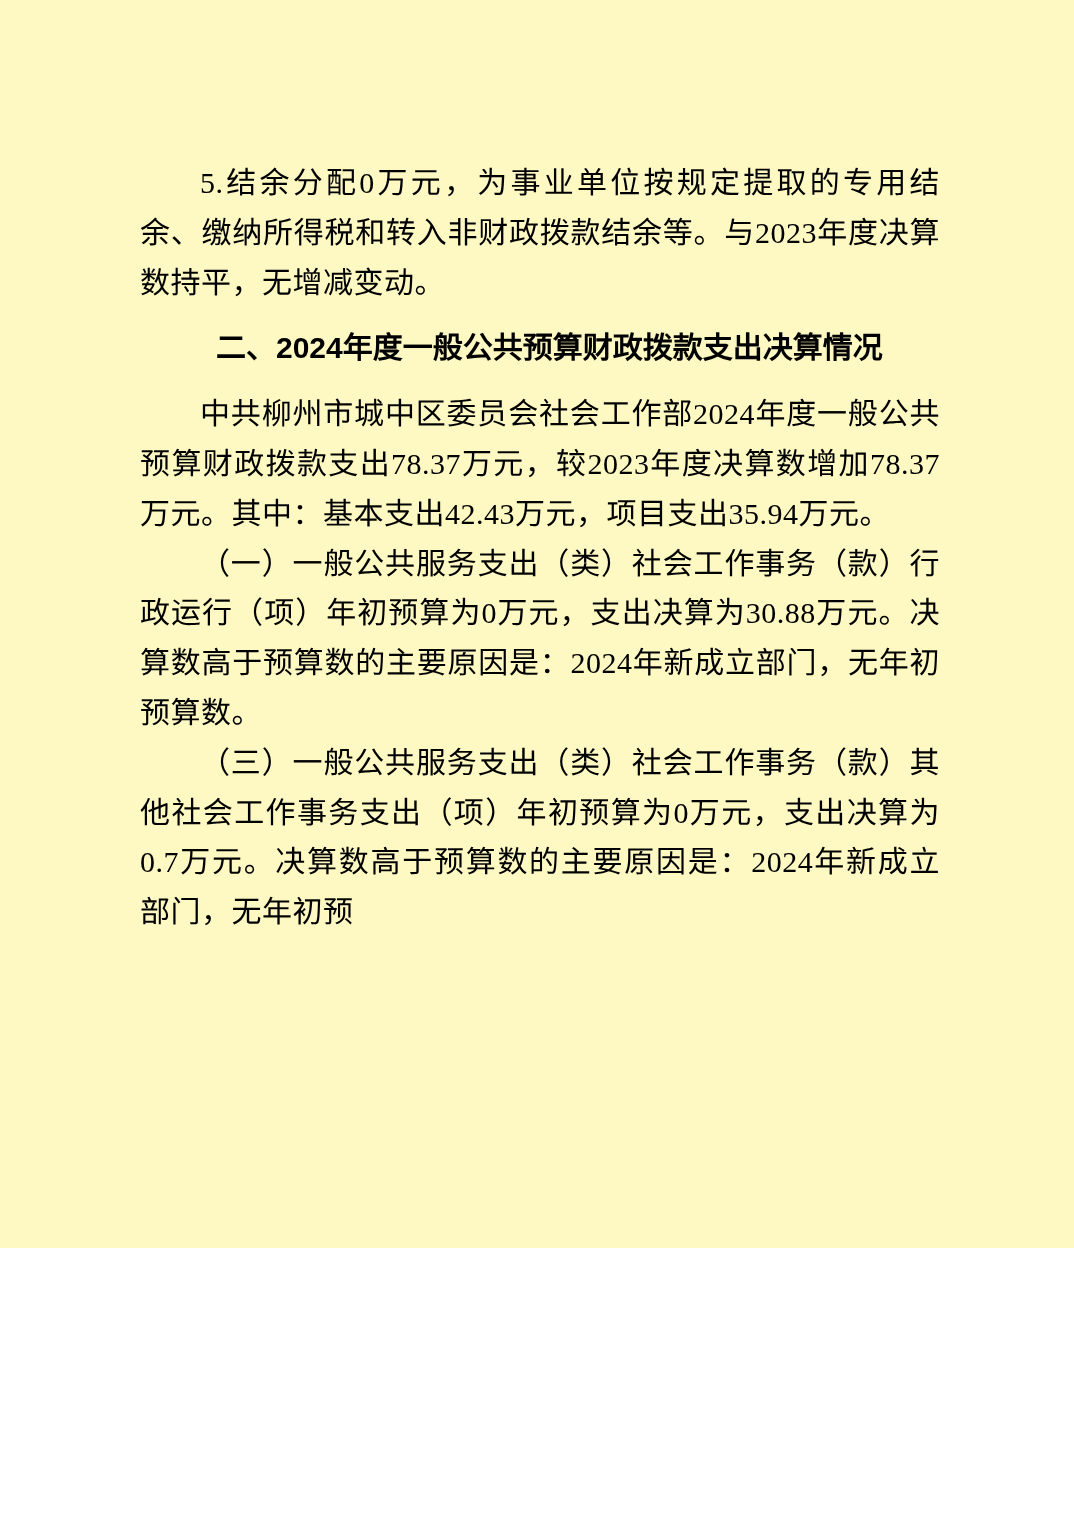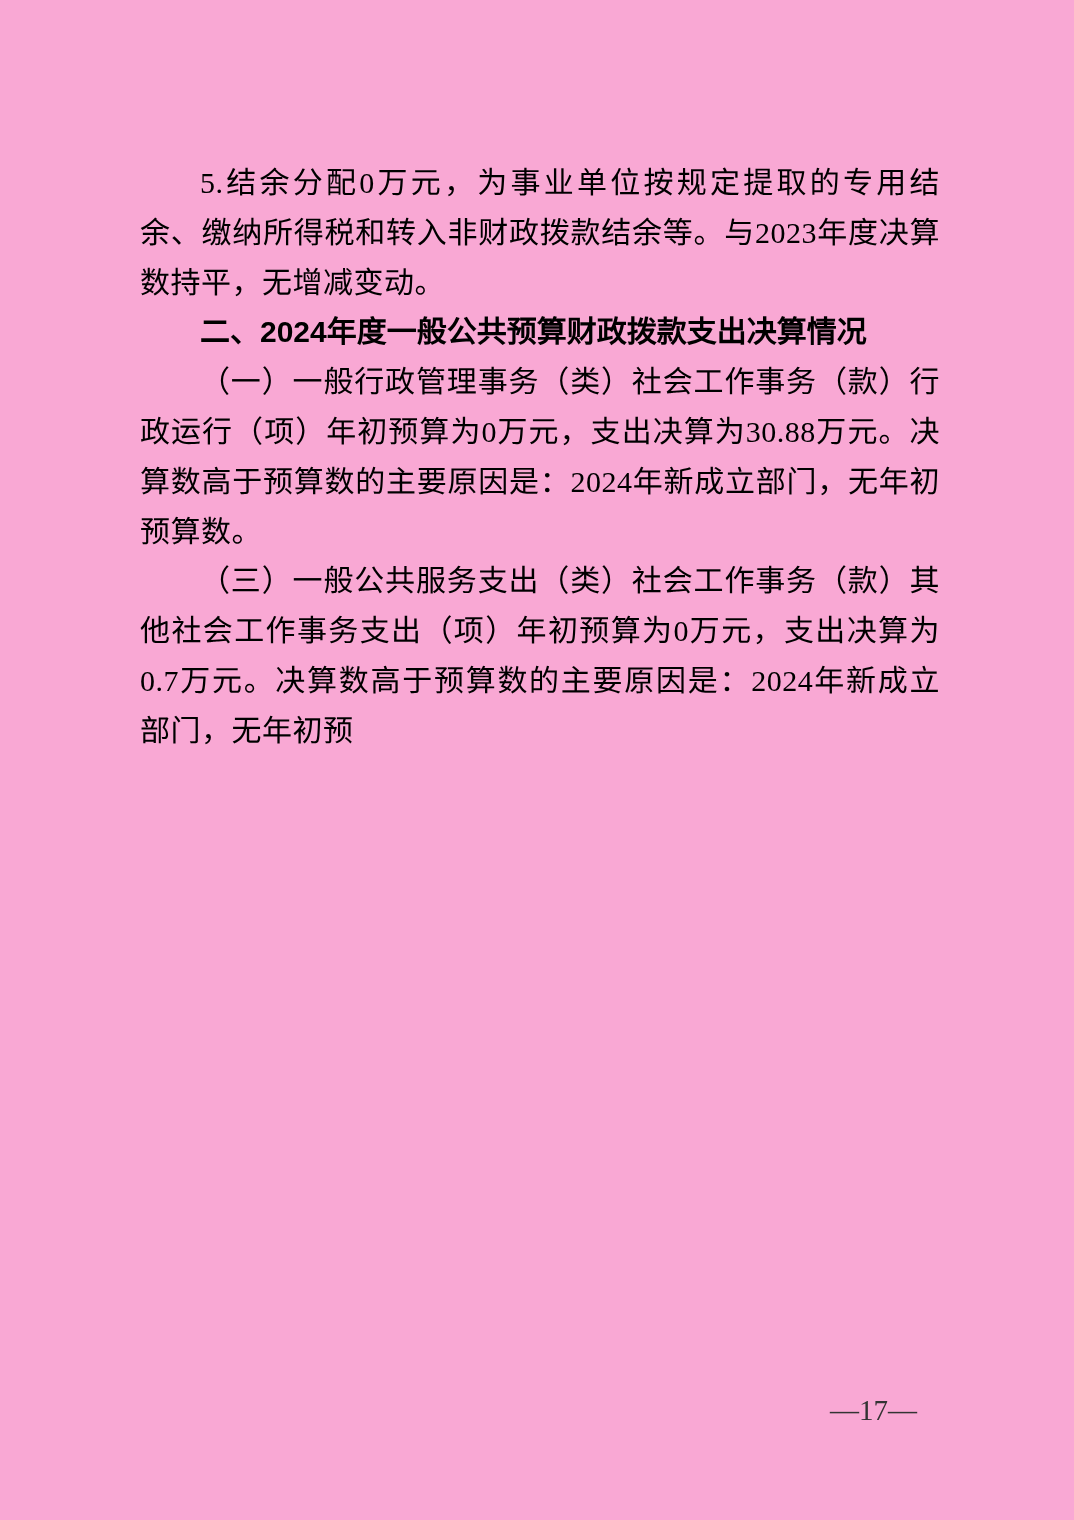--- a/index.html
+++ b/index.html
@@ -4,43 +4,43 @@
 <title>Document Page</title>
 <style>
   html, body {
     margin: 0;
     padding: 0;
     background: #ffffff;
   }
   .page {
     position: relative;
     width: 1074px;
-    height: 1520px;
-    background: #f9a8d4;
+    height: 1248px;
+    background: #fef9c3;
     overflow: hidden;
     font-family: "Liberation Serif", "DejaVu Serif", serif;
     color: #000000;
   }
   .content {
     position: absolute;
     left: 140px;
     top: 158px;
     width: 800px;
     font-size: 30px;
     line-height: 49.8px;
     text-align: justify;
     letter-spacing: 0.5px;
   }
   .para {
     margin: 0;
     padding: 0;
     text-indent: 2em;
   }
   .heading {
-    margin: 0;
+    margin: 16px;
     padding: 0;
     text-indent: 2em;
     font-weight: bold;
     font-family: "Liberation Sans", "DejaVu Sans", sans-serif;
     letter-spacing: 0px;
   }
   .footer {
     position: absolute;
     top: 1393px;
     right: 157px;
@@ -51,19 +51,20 @@
   }
 </style>
 </head>
 <body>
 
 <div class="page">
 
   <div class="content">
     <p class="para">5.结余分配0万元，为事业单位按规定提取的专用结余、缴纳所得税和转入非财政拨款结余等。与2023年度决算数持平，无增减变动。</p>
     <p class="heading">二、2024年度一般公共预算财政拨款支出决算情况</p>
-    <p class="para">（一）一般行政管理事务（类）社会工作事务（款）行政运行（项）年初预算为0万元，支出决算为30.88万元。决算数高于预算数的主要原因是：2024年新成立部门，无年初预算数。</p>
+    <p class="para">中共柳州市城中区委员会社会工作部2024年度一般公共预算财政拨款支出78.37万元，较2023年度决算数增加78.37万元。其中：基本支出42.43万元，项目支出35.94万元。</p>
+    <p class="para">（一）一般公共服务支出（类）社会工作事务（款）行政运行（项）年初预算为0万元，支出决算为30.88万元。决算数高于预算数的主要原因是：2024年新成立部门，无年初预算数。</p>
     <p class="para">（三）一般公共服务支出（类）社会工作事务（款）其他社会工作事务支出（项）年初预算为0万元，支出决算为0.7万元。决算数高于预算数的主要原因是：2024年新成立部门，无年初预</p>
   </div>
 
   <div class="footer">—17—</div>
 
 </div>
 
 </body></html>

